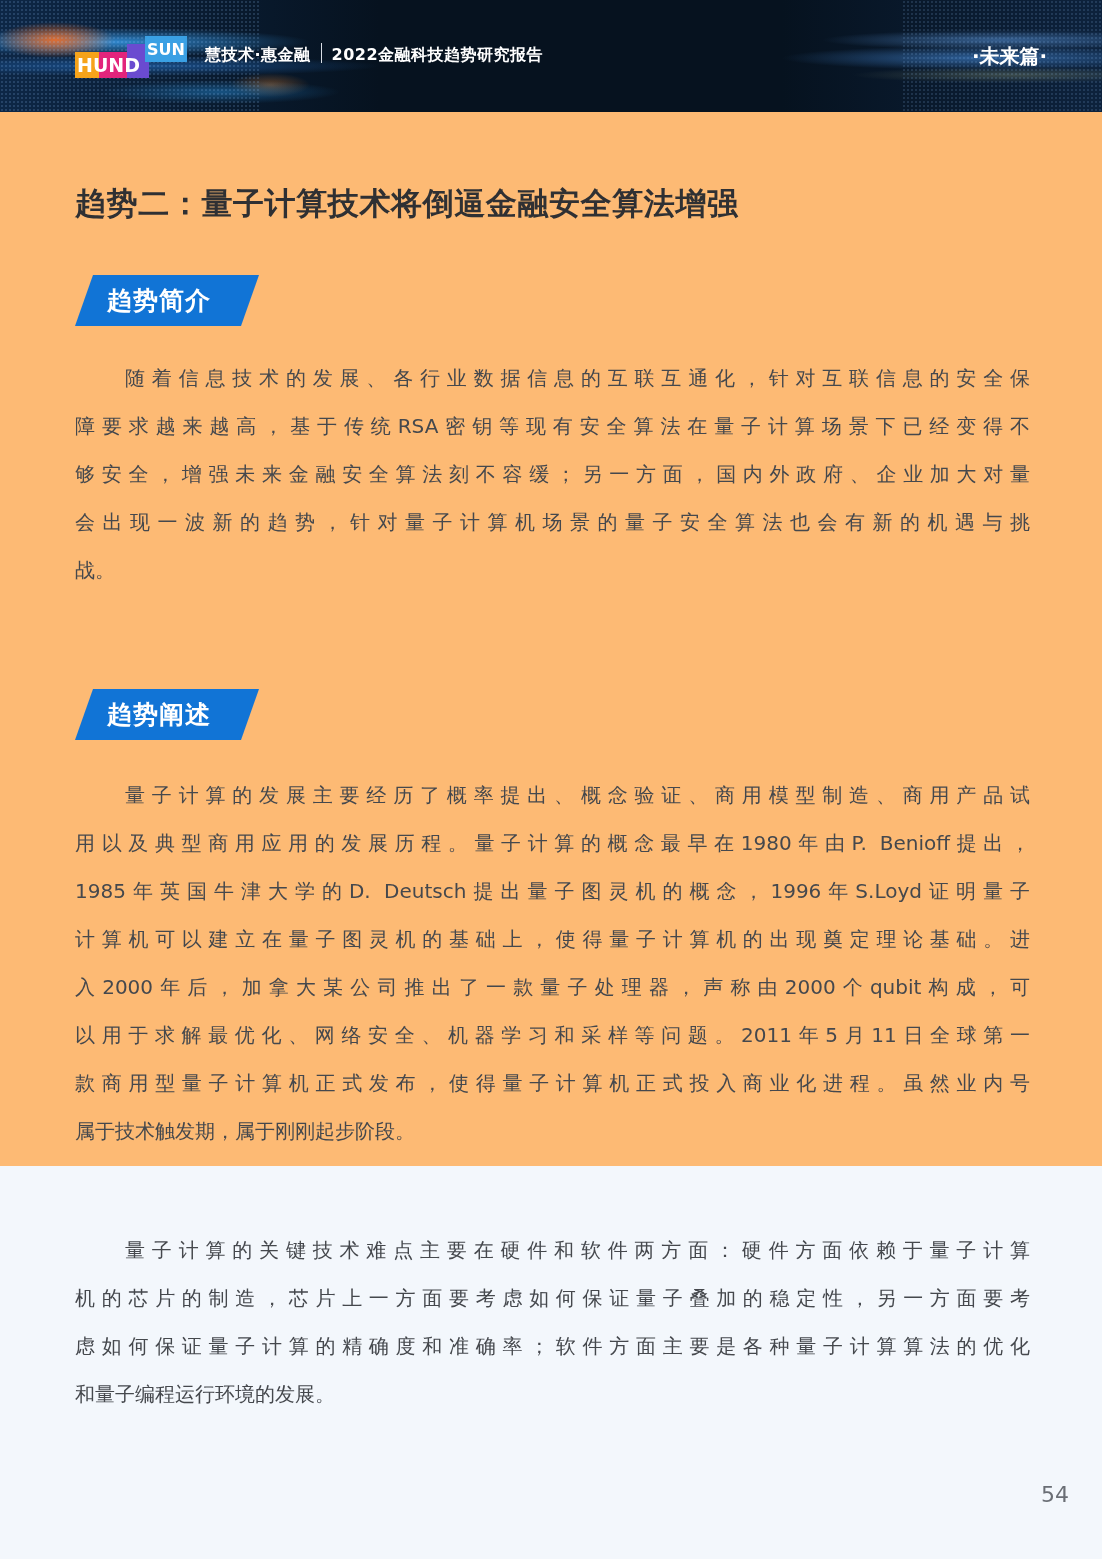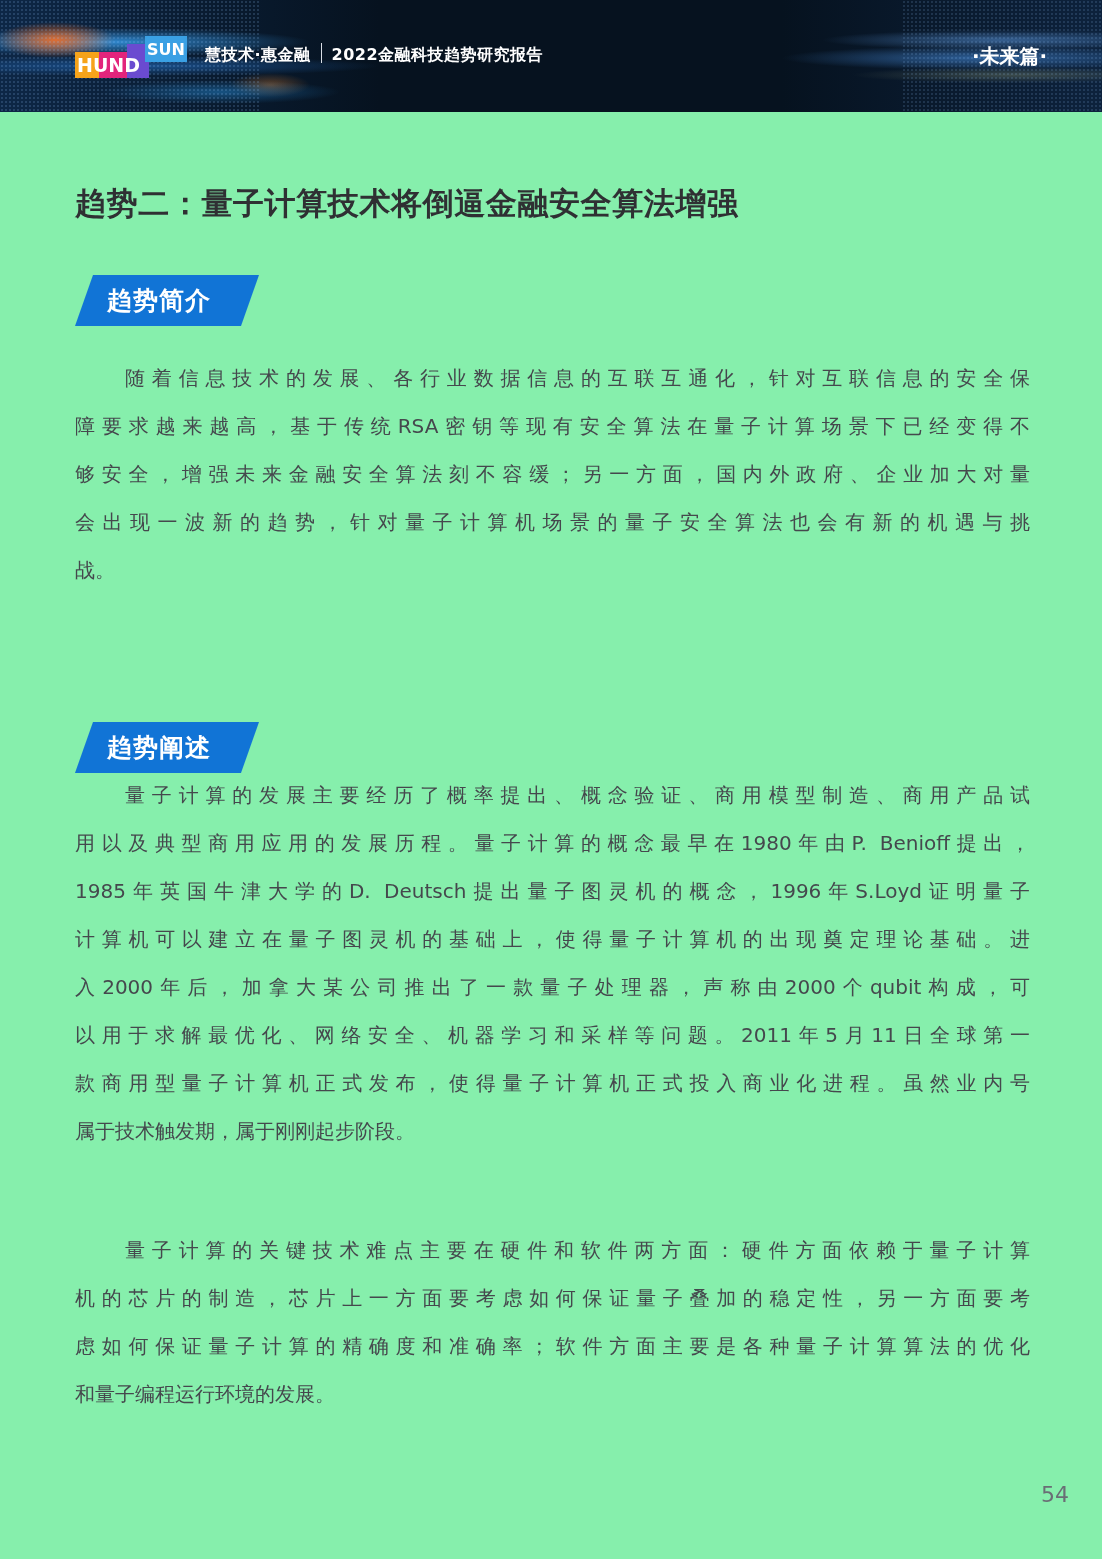--- a/index.html
+++ b/index.html
@@ -2,21 +2,21 @@
 <html><head>
 <meta charset="utf-8">
 <style>
   * { margin: 0; padding: 0; box-sizing: border-box; }
   html, body {
     width: 1102px; height: 1559px;
     background: #f3f7fc;
     font-family: "DejaVu Sans", "Liberation Sans", sans-serif;
     overflow: hidden;
   }
-  .page { position: relative; width: 1102px; height: 1559px; background: #86efac; }
+  .page { position: relative; width: 1102px; height: 1166px; background: #fdba74; }
 
   
   .header {
     position: absolute; left: 0; top: 0; width: 1102px; height: 112px;
     background: #06121f;
     overflow: hidden;
   }
   .header .glow-left {
     position: absolute; left: -40px; top: 0; width: 420px; height: 112px;
     background:
@@ -73,21 +73,21 @@
   .badge {
     position: absolute; left: 75px; width: 184px; height: 51px;
     background: #1174d6;
     clip-path: polygon(18px 0, 184px 0, 166px 51px, 0 51px);
   }
   .badge span {
     position: absolute; left: 32px; top: 9px;
     color: #fff; font-size: 25px; font-weight: bold; letter-spacing: 1px; white-space: nowrap;
   }
   .badge.b1 { top: 275px; }
-  .badge.b2 { top: 722px; }
+  .badge.b2 { top: 689px; }
 
   .para {
     position: absolute; left: 75px; width: 955px;
     color: #45484d; font-size: 20px; line-height: 48px;
   }
   .para .line { display: block; white-space: nowrap; height: 48px; text-align: justify; text-align-last: justify; }
   .para .line.first { padding-left: 50px; }
   .para .line.last { text-align-last: left; }
   .para.p1 { top: 354px; }
   .para.p2 { top: 771px; }

